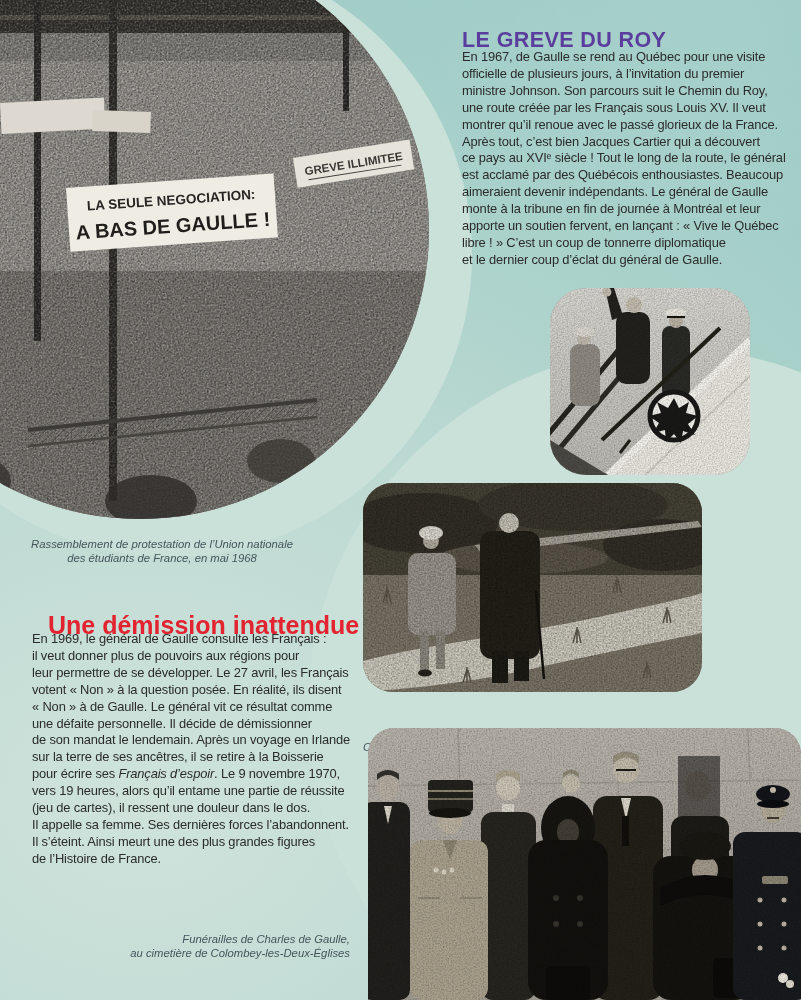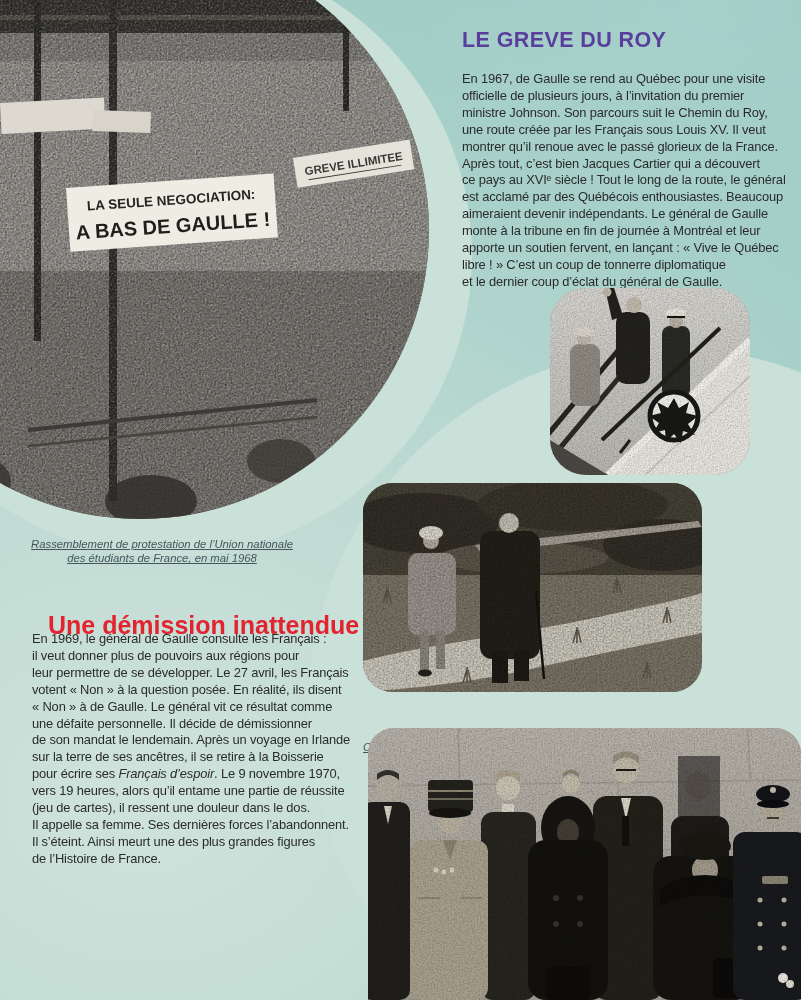--- a/index.html
+++ b/index.html
@@ -17,24 +17,24 @@
   .photo svg{display:block;}
   .photo-circle{left:-149px;top:-59px;width:578px;height:578px;border-radius:50%;}
   .photo-quebec{left:550px;top:288px;width:200px;height:187px;border-radius:36px;}
   .photo-ireland{left:363px;top:483px;width:339px;height:209px;border-radius:30px;}
   .photo-funeral{left:368px;top:728px;width:433px;height:272px;border-radius:26px 26px 0 0;}
   .h1{position:absolute;left:462px;top:28px;margin:0;font-size:21.5px;font-weight:700;
       letter-spacing:.4px;color:#5a3d9c;}
   .h2{position:absolute;left:32px;top:595px;margin:16px;font-size:25px;font-weight:700;color:#e32330;}
   .body-text{position:absolute;margin:0;font-size:12.9px;line-height:16.9px;color:#2b2b2b;
       white-space:pre;letter-spacing:-.15px;}
-  .p1{left:462px;top:71px;width:339px;}
+  .p1{left:462px;top:49px;width:339px;}
   .p2{left:32px;top:631px;width:340px;}
   .caption{position:absolute;font-style:italic;font-size:11.3px;line-height:13.8px;
-      color:#44555b;white-space:pre;text-decoration:underline;}
+      color:#44555b;white-space:pre;}
   .cap1{left:12px;top:527px;width:300px;text-align:center;}
   .cap2{left:363px;top:730px;width:339px;}
   .cap3{left:55px;top:922px;width:295px;text-align:right;}
 </style>
 </head>
 <body>
 
 <div class="page">
 
   <div class="circle a"></div>
@@ -209,20 +209,22 @@
 une défaite personnelle. Il décide de démissionner
 de son mandat le lendemain. Après un voyage en Irlande
 sur la terre de ses ancêtres, il se retire à la Boisserie
 pour écrire ses </span><em>Français d’espoir</em><span>. Le 9 novembre 1970,
 vers 19 heures, alors qu’il entame une partie de réussite
 (jeu de cartes), il ressent une douleur dans le dos.
 Il appelle sa femme. Ses dernières forces l’abandonnent.
 Il s’éteint. Ainsi meurt une des plus grandes figures
 de l’Histoire de France.</span></p>
 
+  <p class="caption cap3">Funérailles de Charles de Gaulle,
+au cimetière de Colombey-les-Deux-Églises</p>
 
   <div class="photo photo-funeral">
     <svg width="433" height="272" viewBox="0 0 433 272">
       <defs>
         <linearGradient id="wall4" x1="0" y1="0" x2="0" y2="1">
           <stop offset="0" stop-color="#b5b0a8"></stop>
             <stop offset="1" stop-color="#a19c93"></stop>
         </linearGradient>
         <filter id="nd4">
             <feTurbulence type="fractalNoise" baseFrequency="0.65" numOctaves="2" seed="11"></feTurbulence>

